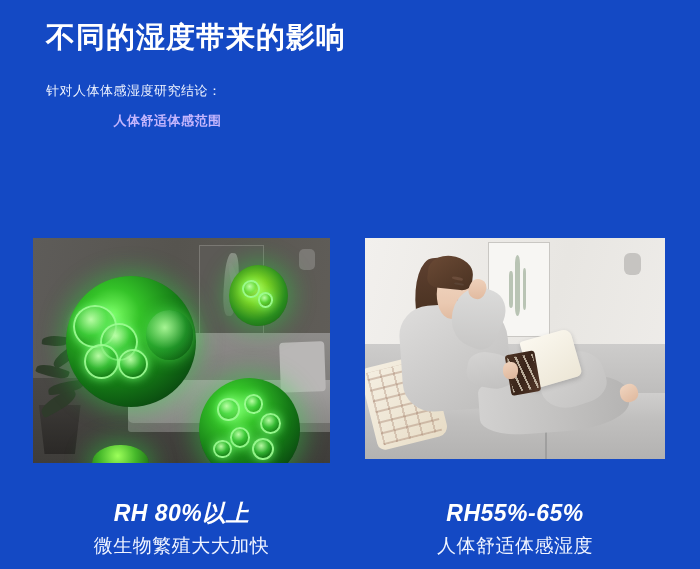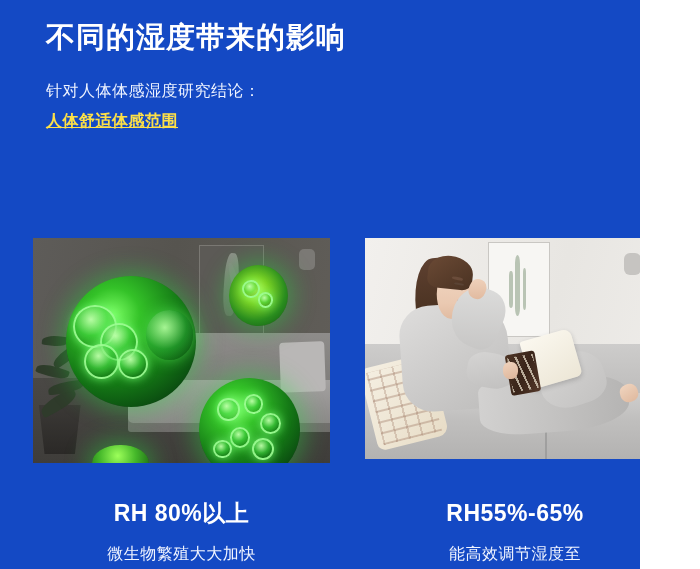--- a/index.html
+++ b/index.html
@@ -9,21 +9,21 @@
   }
   body {
     width: 700px;
     height: 569px;
     overflow: hidden;
     font-family: "Liberation Sans", "DejaVu Sans", sans-serif;
   }
 
   #poster {
     position: relative;
-    width: 640px;
+    width: 700px;
     height: 569px;
     background: #1449c4;
     overflow: hidden;
   }
 
   
   .headline {
     position: absolute;
     left: 46px;
     top: 18px;
@@ -34,34 +34,34 @@
     white-space: nowrap;
     line-height: 38px;
   }
 
   
   .body-copy {
     position: absolute;
     left: 46px;
     top: 76px;
     color: #eef3ff;
-    font-size: 16px;
+    font-size: 13px;
     line-height: 30px;
     letter-spacing: 0.5px;
     white-space: nowrap;
+    text-align: right;
   }
   .body-copy .line { display: block; }
   .body-copy .strong {
     font-weight: bold;
     color: #ffffff;
   }
   .body-copy .line.bold-line {
     font-weight: bold;
-    color: #fde047;
-    text-decoration: underline;
+    color: #c4b5fd;
   }
 
   
   .photo {
     position: absolute;
     overflow: hidden;
     background: #6b6b6b;
   }
   .photo-left {
     left: 33px;
@@ -375,29 +375,30 @@
     text-align: center;
     color: #ffffff;
     white-space: nowrap;
   }
   .caption .cap-main {
     display: block;
     font-size: 23px;
     font-weight: bold;
     letter-spacing: 0.5px;
     line-height: 30px;
+    font-style: italic;
   }
   .caption .cap-sub {
     display: block;
-    font-size: 16px;
+    font-size: 19px;
     font-weight: normal;
     color: #f0f4ff;
     letter-spacing: 0.5px;
     line-height: 27px;
-    margin-top: 12px;
+    margin-top: 4px;
   }
   .caption-left  { left: 33px; top: 498px; width: 297px; }
   .caption-right { left: 365px; top: 498px; width: 300px; }
 </style>
 </head>
 <body>
 
 <div id="poster">
 
   <div class="headline">不同的湿度带来的影响</div>
@@ -483,16 +484,16 @@
     </div>
   </div>
 
   <div class="caption caption-left">
     <span class="cap-main">RH 80%以上</span>
     <span class="cap-sub">微生物繁殖大大加快</span>
   </div>
 
   <div class="caption caption-right">
     <span class="cap-main">RH55%-65%</span>
-    <span class="cap-sub">能高效调节湿度至</span>
+    <span class="cap-sub">人体舒适体感湿度</span>
   </div>
 
 </div>
 
 </body></html>

